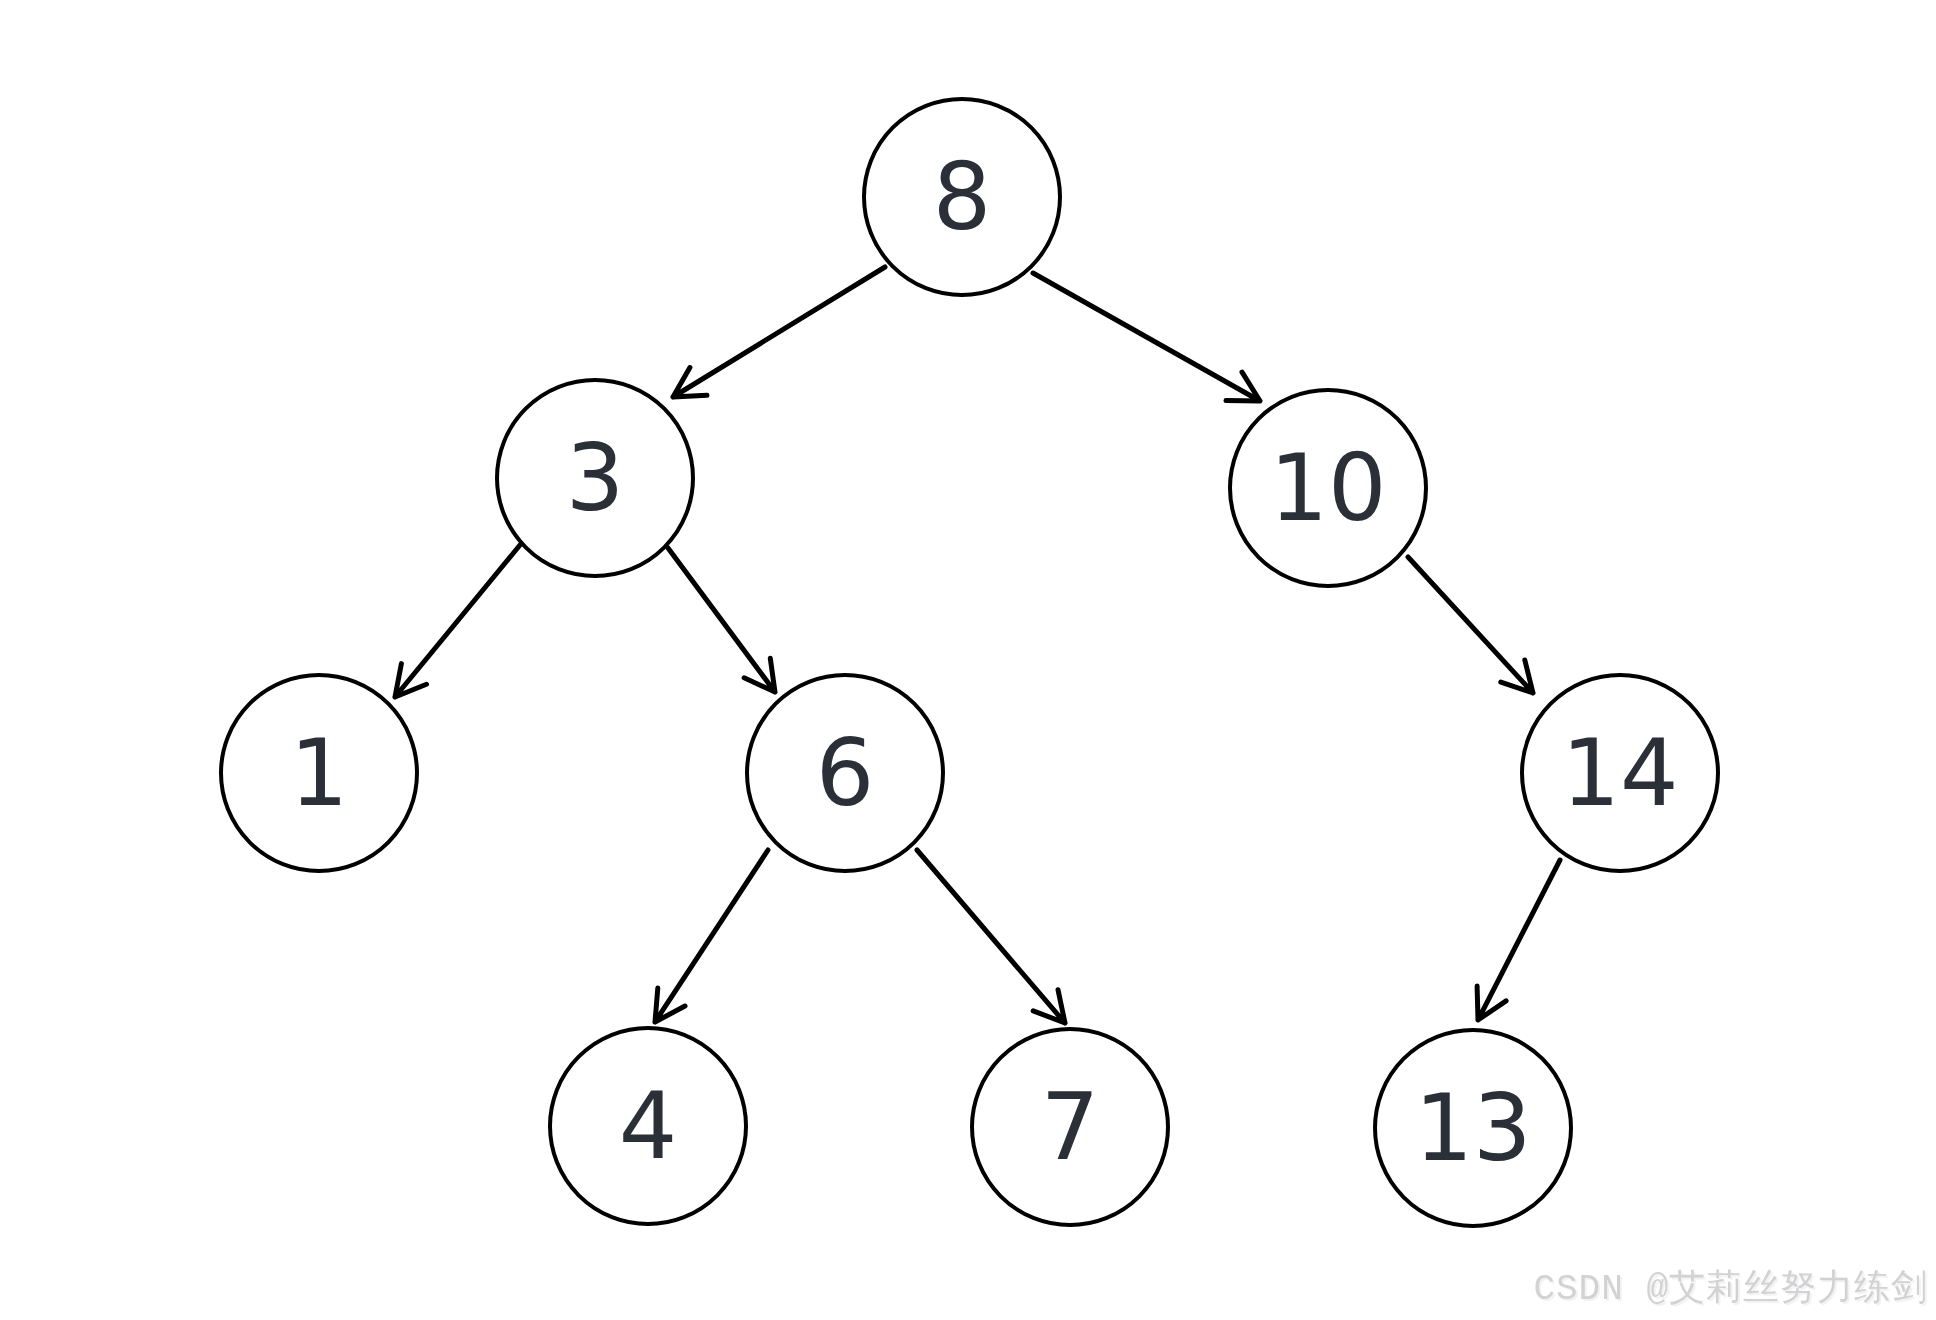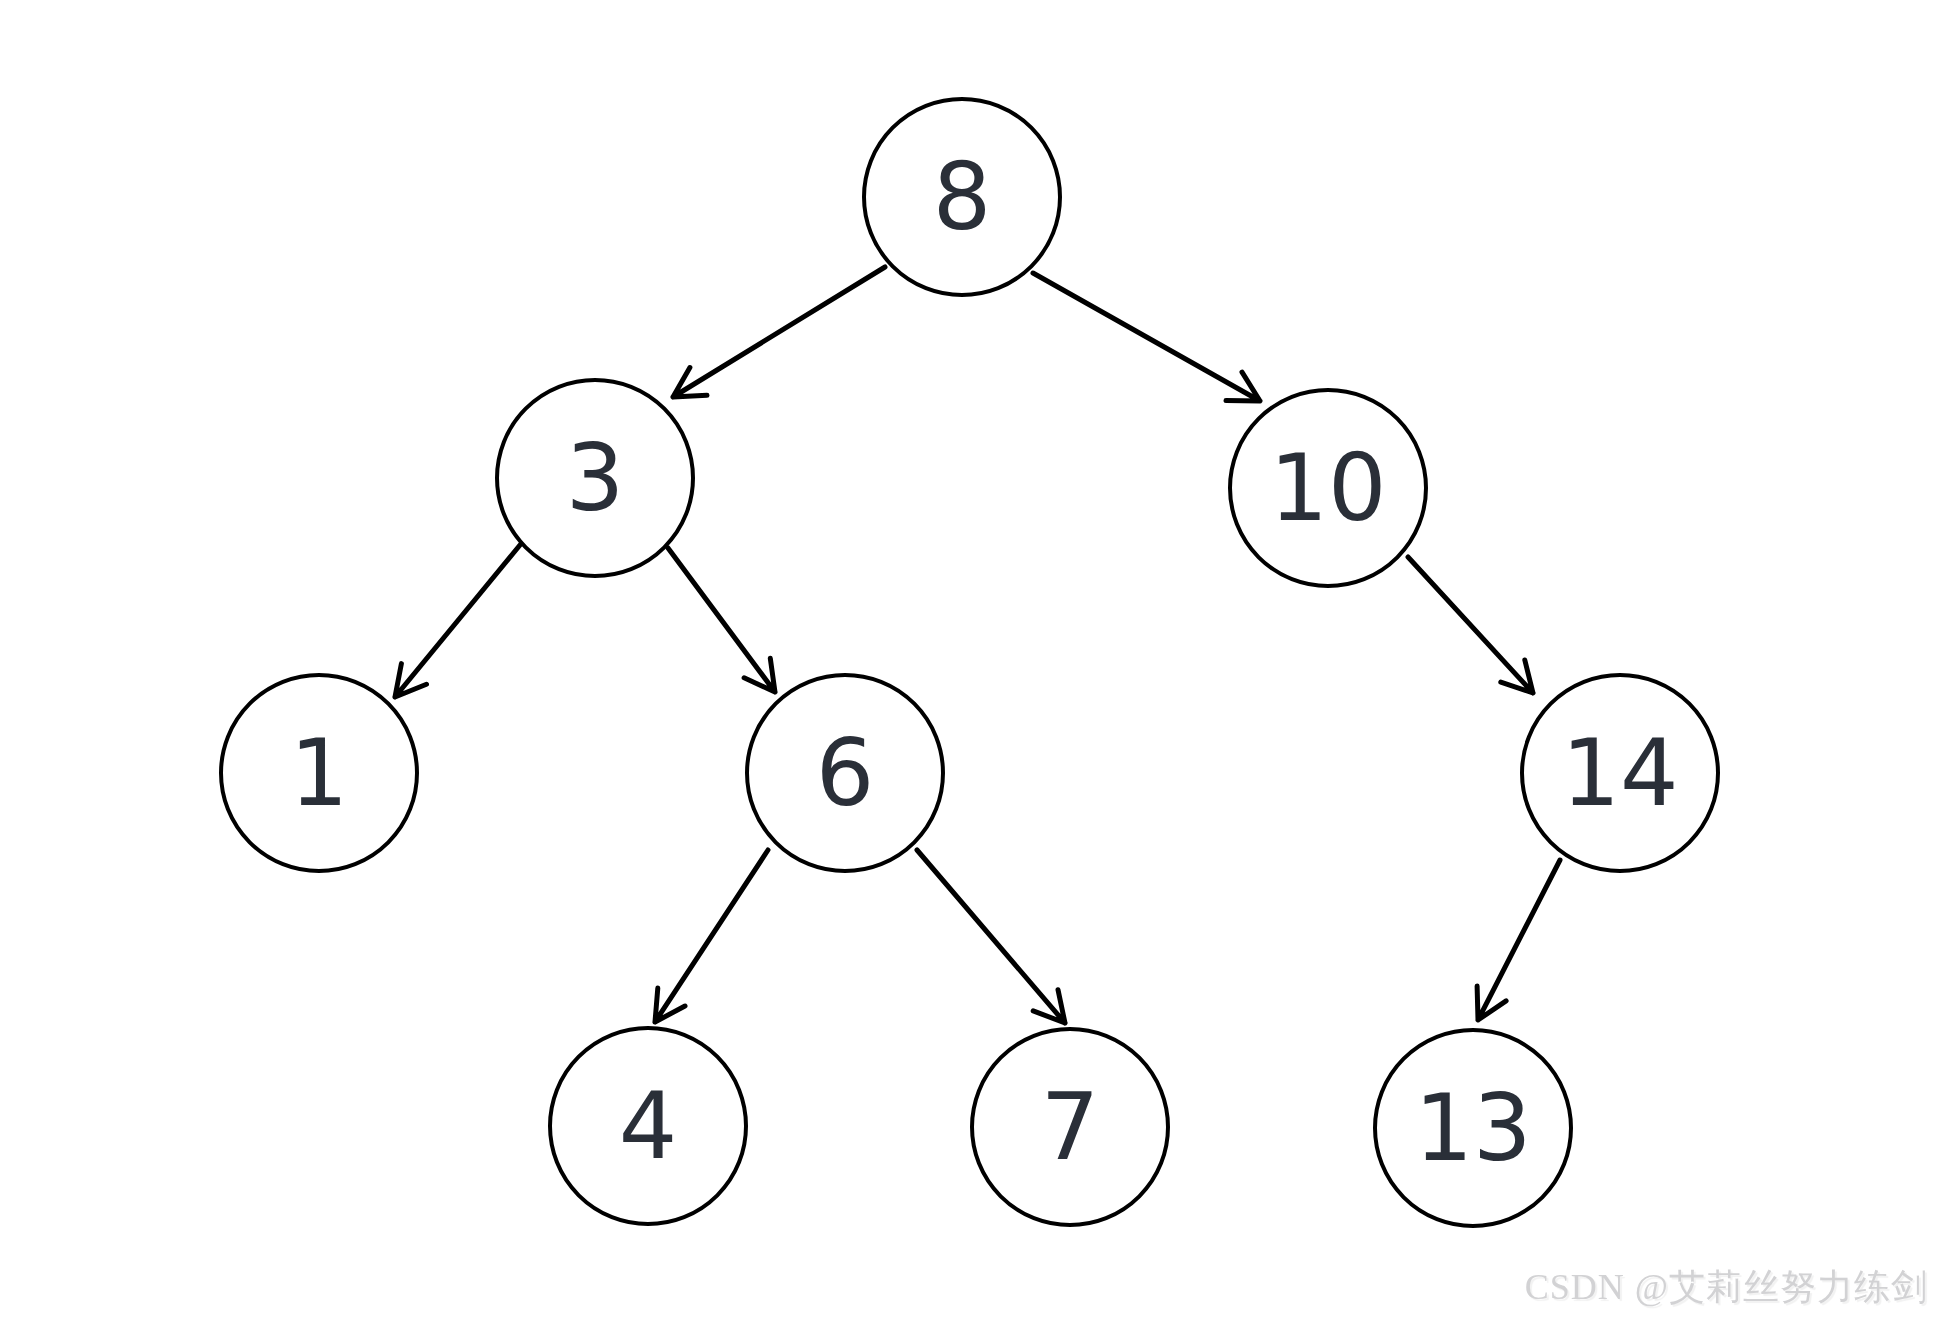--- a/index.html
+++ b/index.html
@@ -22,21 +22,21 @@
     top: 0;
   }
   .stage svg text {
     font-family: "DejaVu Sans", "Liberation Sans", sans-serif;
     font-weight: 500;
   }
   .watermark {
     position: absolute;
     right: 8px;
     bottom: 8px;
-    font-family: Liberation Serif, serif;
+    font-family: Liberation Mono, monospace;
     font-size: 36px;
     letter-spacing: 1px;
     white-space: nowrap;
     text-shadow: 2px 2px 1px #f2f2f2;
     user-select: none;
   }
 </style>
 </head>
 <body>
 

